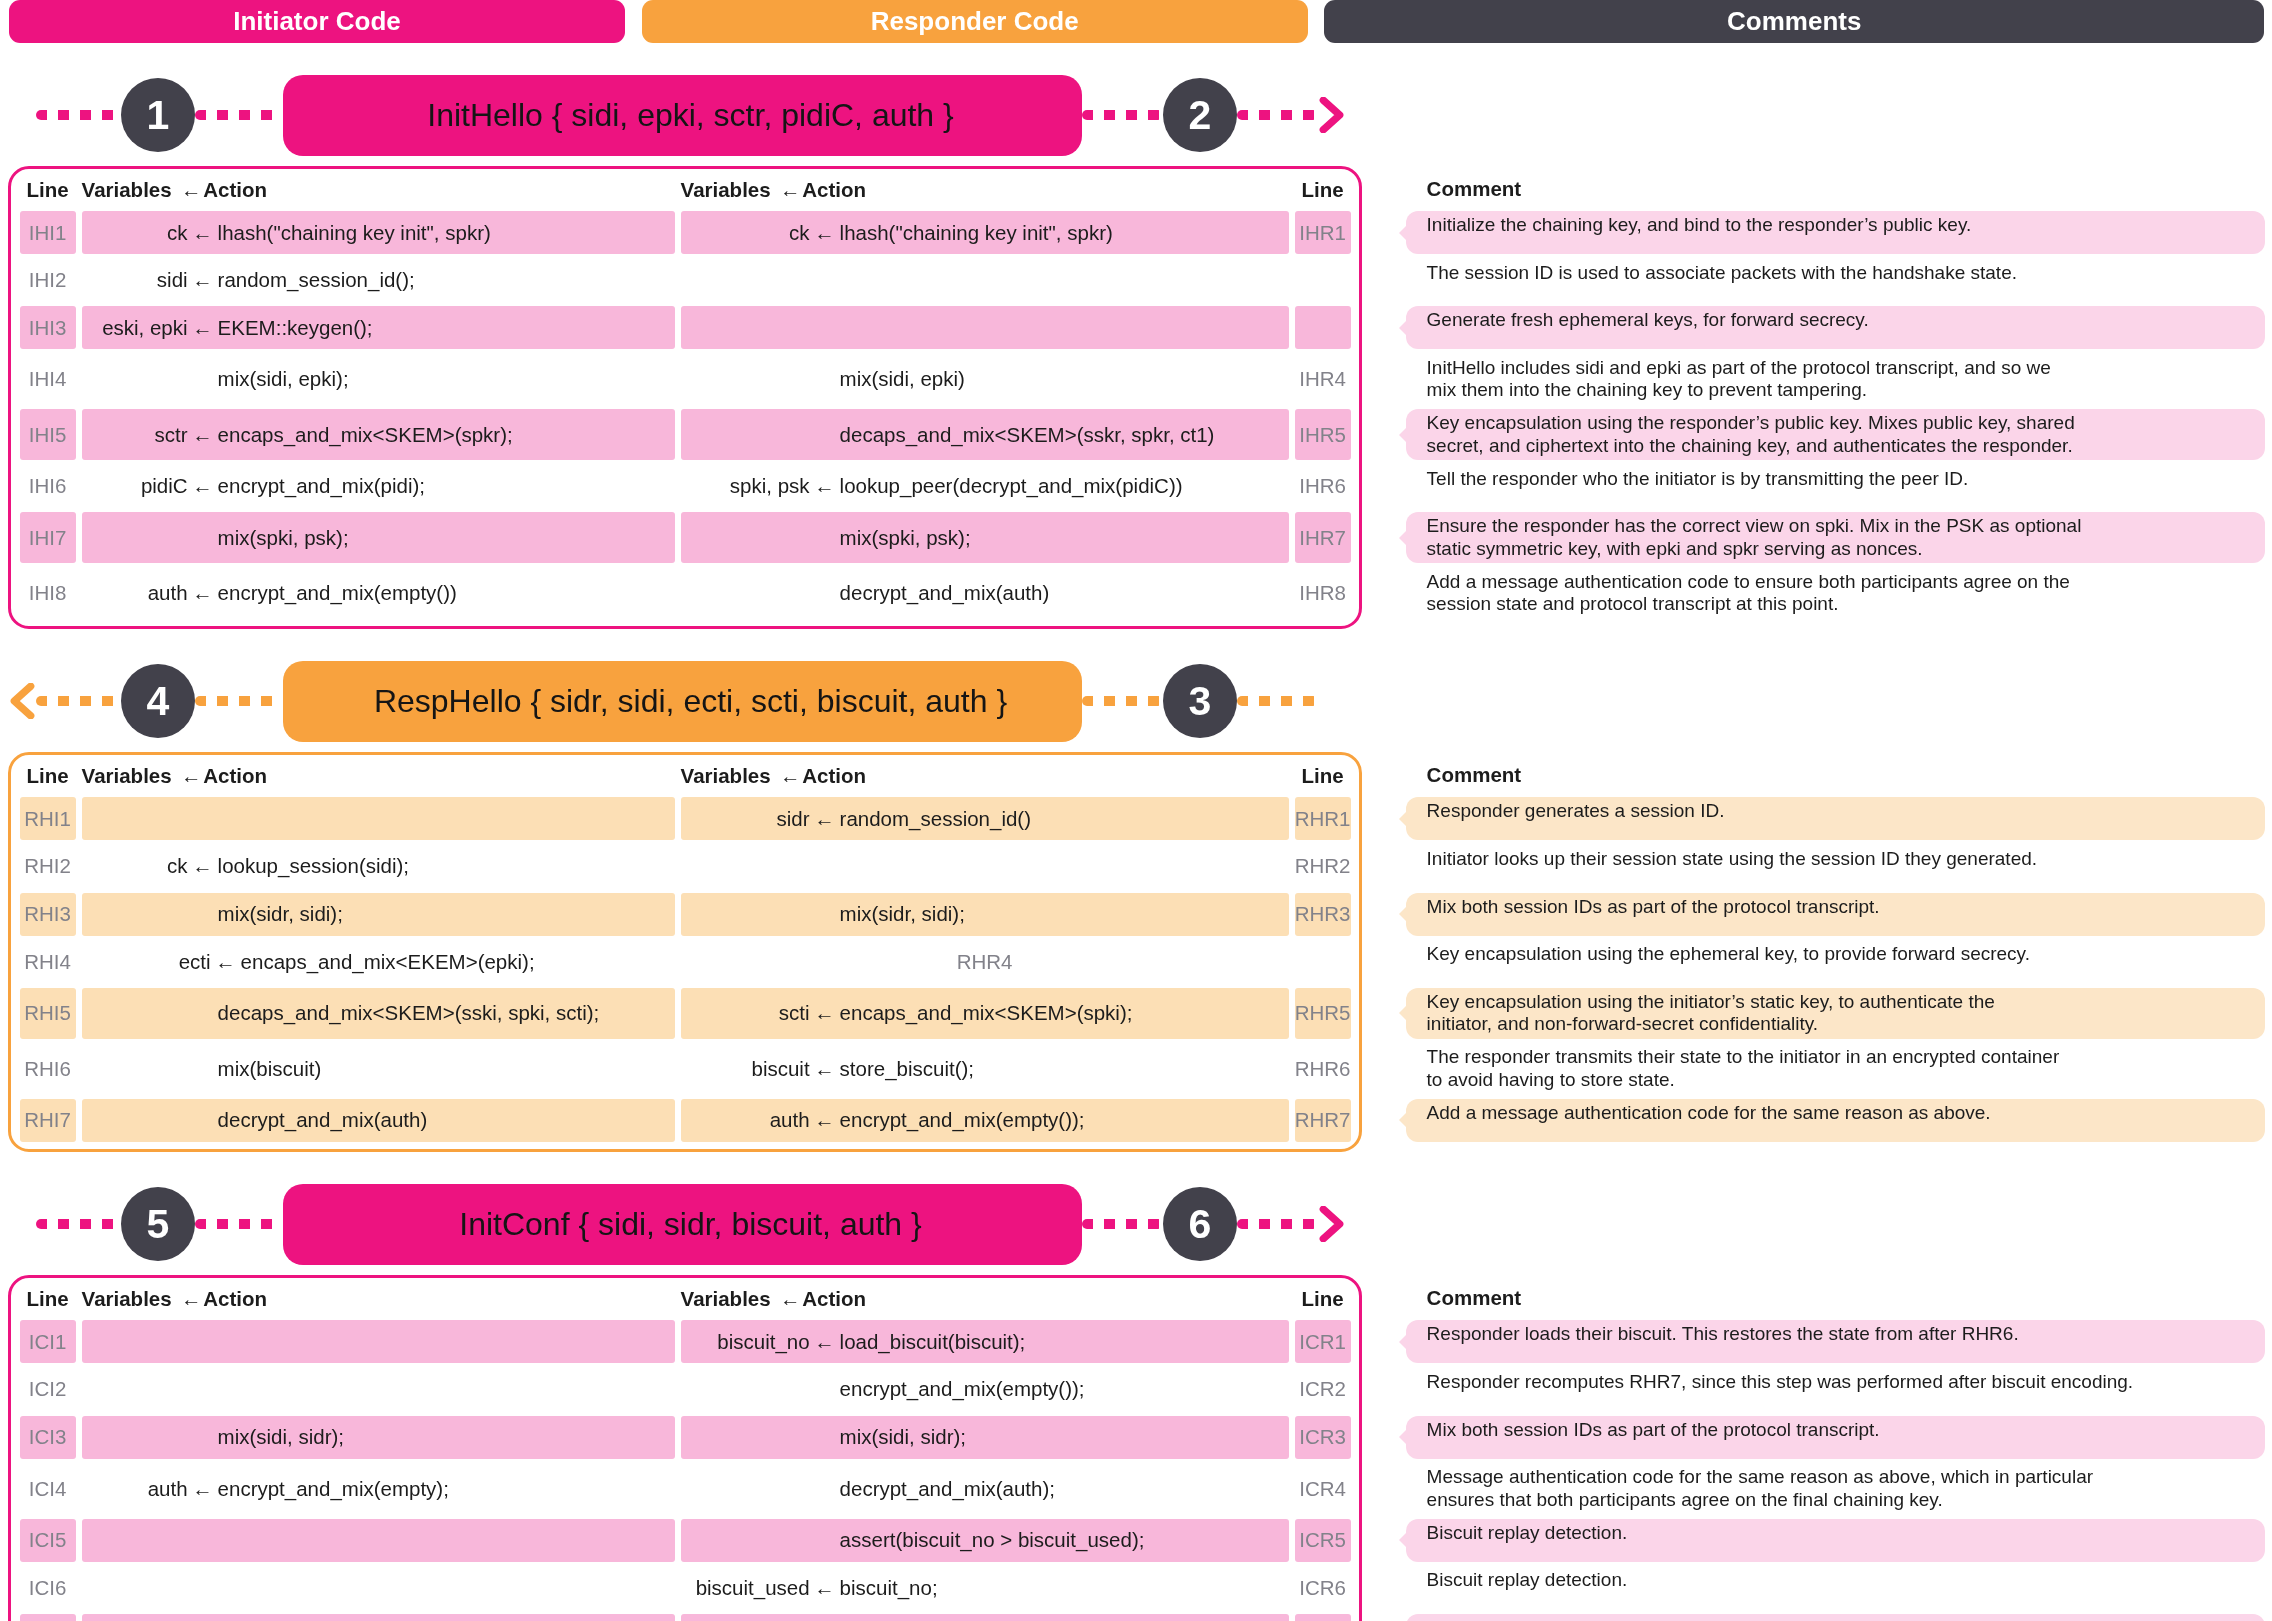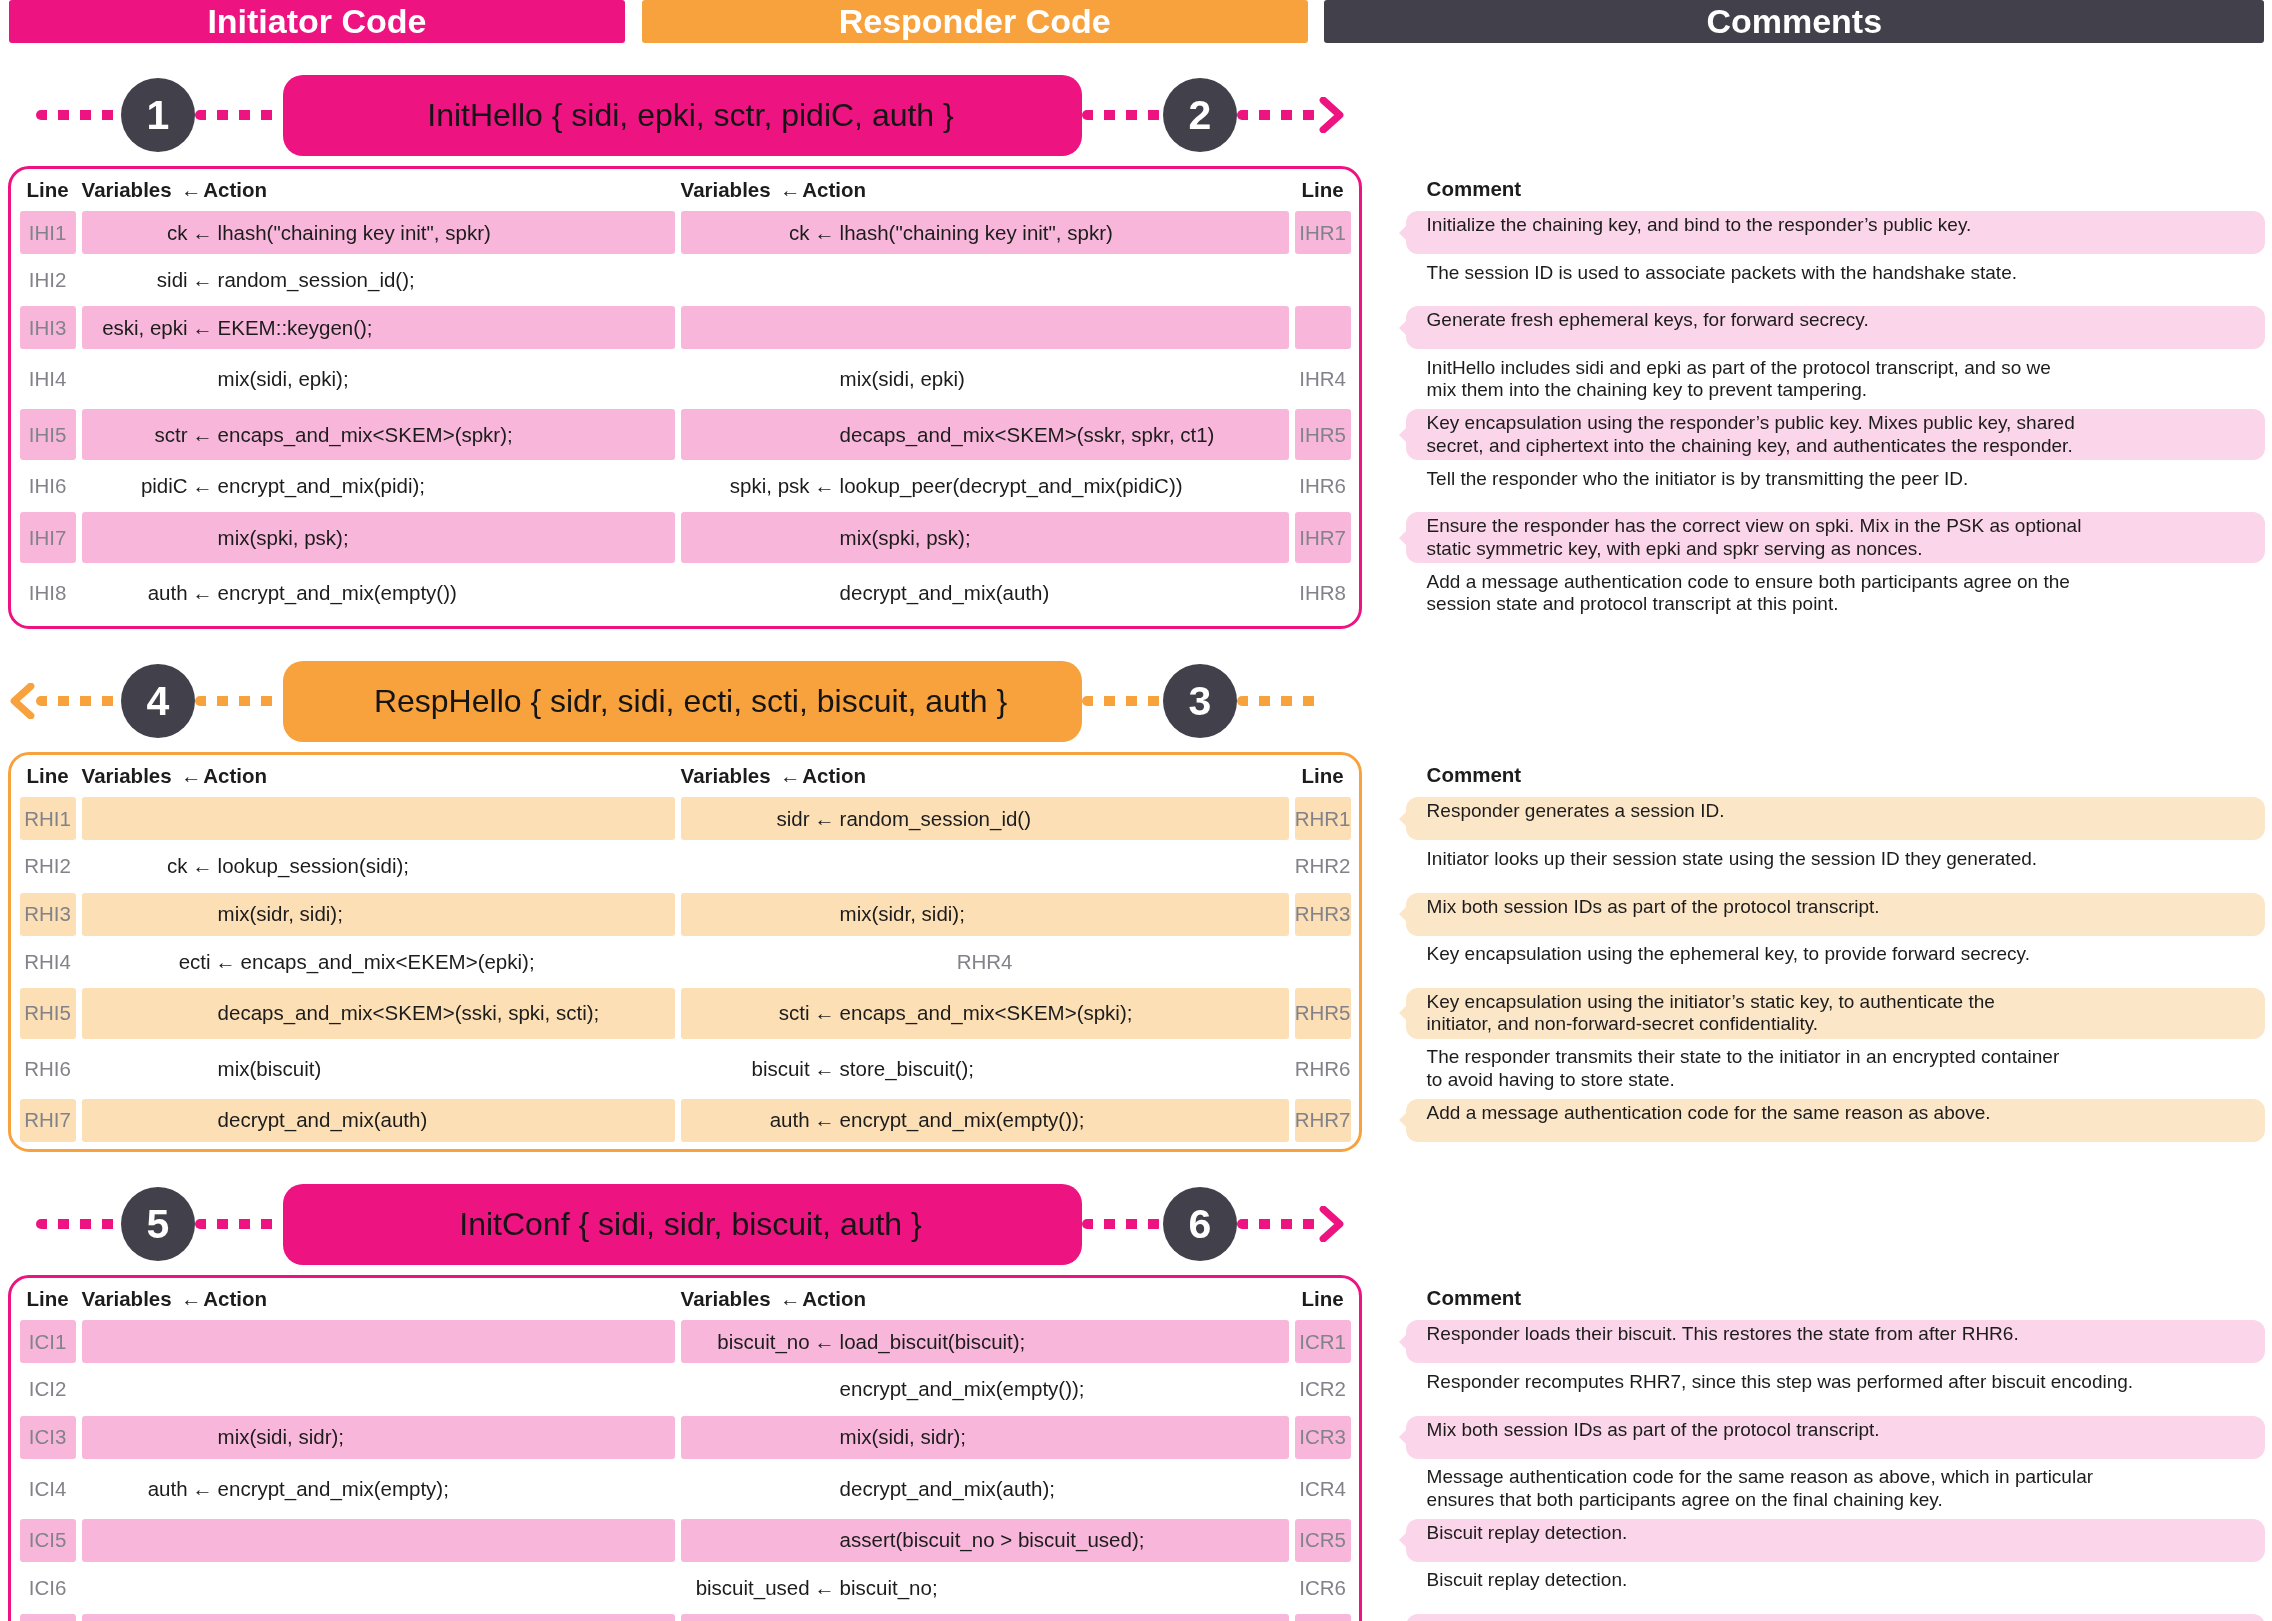--- a/index.html
+++ b/index.html
@@ -4,22 +4,22 @@
 <style>
   html,body{margin:0;padding:0;background:#ffffff;}
   body{
     width:2273px;height:1621px;
     font-family:"Liberation Sans","DejaVu Sans",sans-serif;
     color:#1c1c1c;overflow:hidden;
   }
   
   .topbars{display:flex;gap:16.7px;padding:0 9px;height:43px;}
   .topbar{
-    height:43px;border-radius:3px;display:flex;align-items:center;justify-content:center;
-    color:#ffffff;font-size:34px;font-weight:bold;
+    height:43px;border-radius:11px;display:flex;align-items:center;justify-content:center;
+    color:#ffffff;font-size:26px;font-weight:bold;
   }
   .topbar.pink{width:649px;background:#ed1380;}
   .topbar.orange{width:702px;background:#f8a23e;}
   .topbar.dark{width:990px;background:#42414b;}
 
   
   .theme-pink{--accent:#ed1380;--row:#f8b7da;--bubble:#fbd5e9;}
   .theme-orange{--accent:#f8a23e;--row:#fcdfb5;--bubble:#fce6c8;}
 
   

